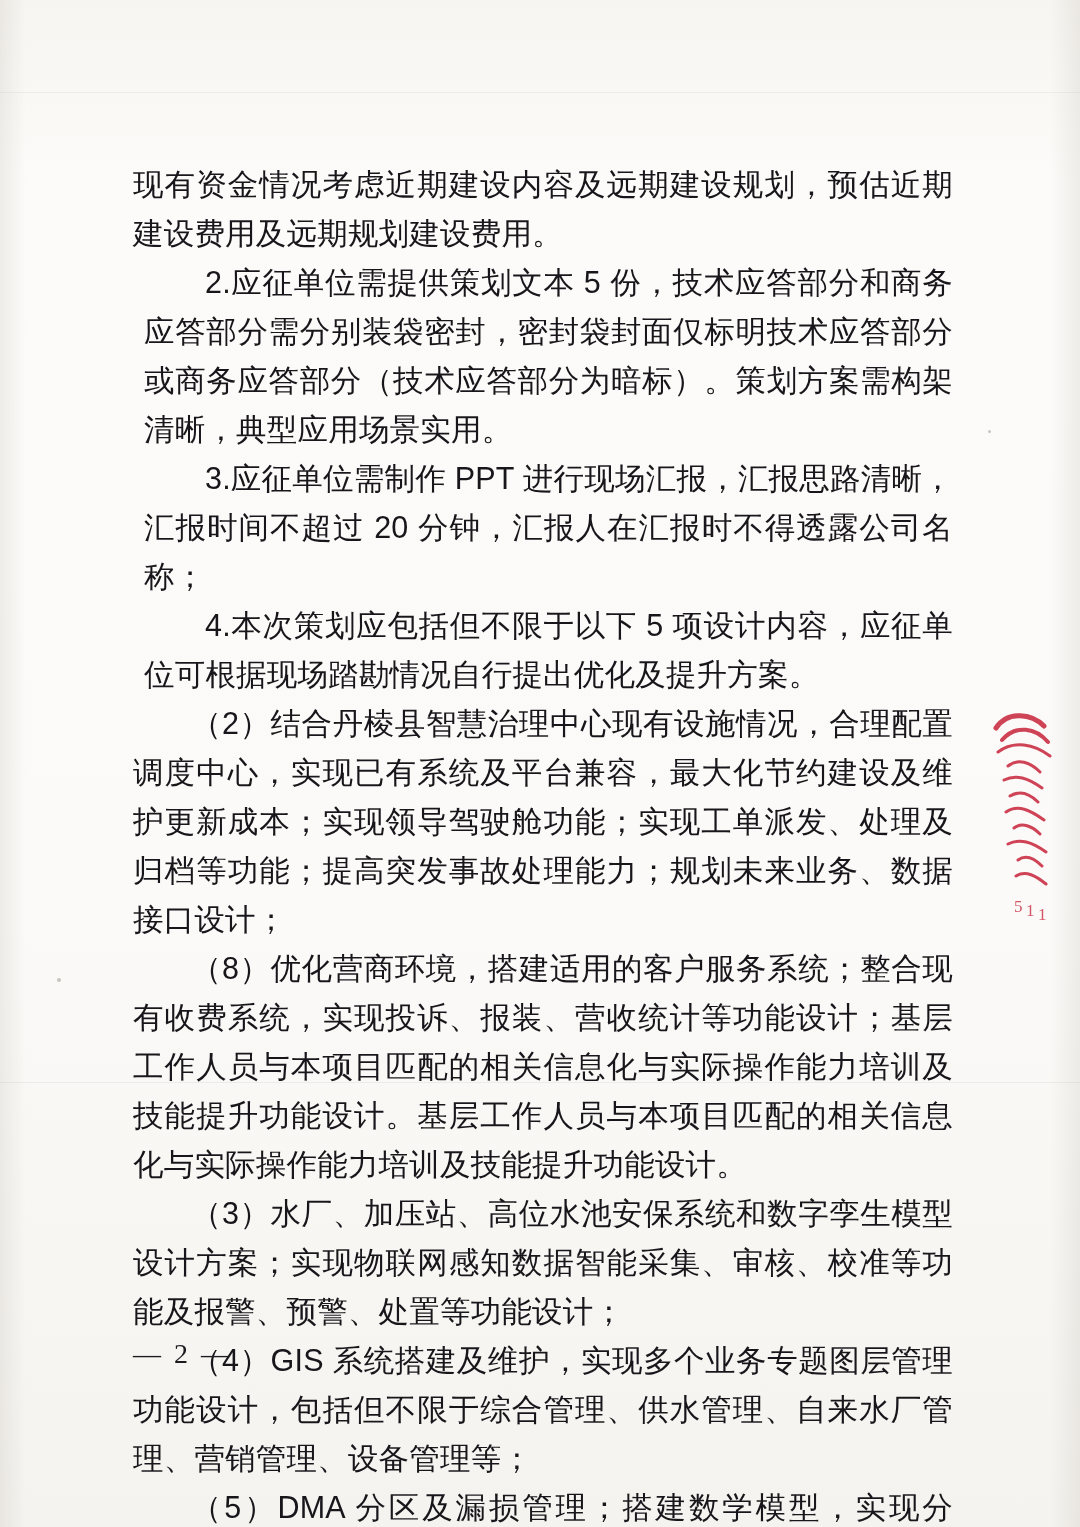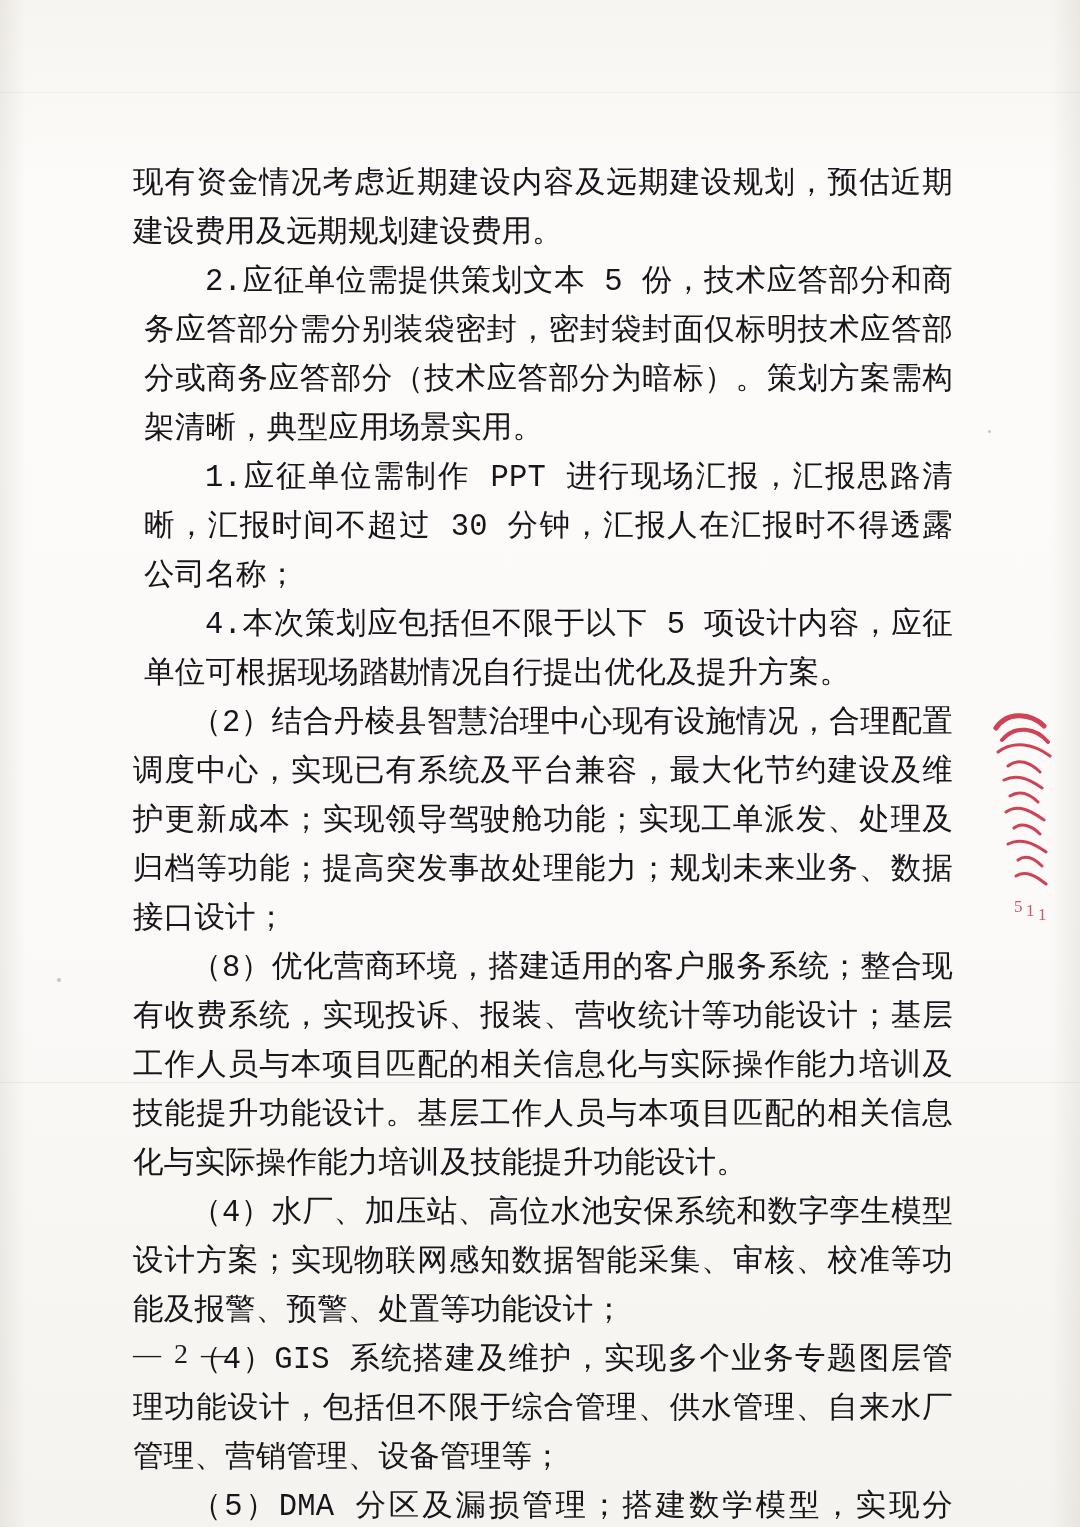--- a/index.html
+++ b/index.html
@@ -60,21 +60,21 @@
     width: 820px;
   }
   p {
     margin: 0;
     font-size: 30.5px;
     line-height: 49px;
     color: #18161a;
     letter-spacing: 0.2px;
     text-align: justify;
     text-justify: inter-ideograph;
-    font-family: Liberation Mono, monospace;
+    font-family: Liberation Sans, sans-serif;
   }
   p.indent {
     text-indent: 61px;
     margin-left: 11px;
   }
   p.indent2 {
     text-indent: 58px;
   }
 
   .page-number {
@@ -111,25 +111,25 @@
   <div class="scan-edge-left"></div>
   <div class="scan-edge-right"></div>
 
   <div class="speck" style="left:57px; top:978px; width:4px; height:4px;"></div>
   <div class="speck" style="left:988px; top:430px; width:3px; height:3px;"></div>
   <div class="speck" style="left:300px; top:1455px; width:3px; height:3px;"></div>
 
   <div class="content">
     <p>现有资金情况考虑近期建设内容及远期建设规划，预估近期建设费用及远期规划建设费用。</p>
     <p class="indent">2.应征单位需提供策划文本 5 份，技术应答部分和商务应答部分需分别装袋密封，密封袋封面仅标明技术应答部分或商务应答部分（技术应答部分为暗标）。策划方案需构架清晰，典型应用场景实用。</p>
-    <p class="indent">1.应征单位需制作 PPT 进行现场汇报，汇报思路清晰，汇报时间不超过 30 分钟，汇报人在汇报时不得透露公司名称；</p>
+    <p class="indent">3.应征单位需制作 PPT 进行现场汇报，汇报思路清晰，汇报时间不超过 20 分钟，汇报人在汇报时不得透露公司名称；</p>
     <p class="indent">4.本次策划应包括但不限于以下 5 项设计内容，应征单位可根据现场踏勘情况自行提出优化及提升方案。</p>
     <p class="indent2">（2）结合丹棱县智慧治理中心现有设施情况，合理配置调度中心，实现已有系统及平台兼容，最大化节约建设及维护更新成本；实现领导驾驶舱功能；实现工单派发、处理及归档等功能；提高突发事故处理能力；规划未来业务、数据接口设计；</p>
     <p class="indent2">（8）优化营商环境，搭建适用的客户服务系统；整合现有收费系统，实现投诉、报装、营收统计等功能设计；基层工作人员与本项目匹配的相关信息化与实际操作能力培训及技能提升功能设计。基层工作人员与本项目匹配的相关信息化与实际操作能力培训及技能提升功能设计。</p>
-    <p class="indent2">（4）水厂、加压站、高位水池安保系统和数字孪生模型设计方案；实现物联网感知数据智能采集、审核、校准等功能及报警、预警、处置等功能设计；</p>
+    <p class="indent2">（3）水厂、加压站、高位水池安保系统和数字孪生模型设计方案；实现物联网感知数据智能采集、审核、校准等功能及报警、预警、处置等功能设计；</p>
     <p class="indent2">（4）GIS 系统搭建及维护，实现多个业务专题图层管理功能设计，包括但不限于综合管理、供水管理、自来水厂管理、营销管理、设备管理等；</p>
     <p class="indent2">（5）DMA 分区及漏损管理；搭建数学模型，实现分析、报警、预测、应急处置等功能设计；本项目潜在风险识别及应对设计。</p>
 
   </div>
 
   <div class="page-number">— 2 —</div>
 
   <div class="seal">
     <svg viewBox="0 0 80 250" xmlns="http://www.w3.org/2000/svg">
       <g stroke="#c8243a" fill="none" stroke-linecap="round" stroke-width="3">

